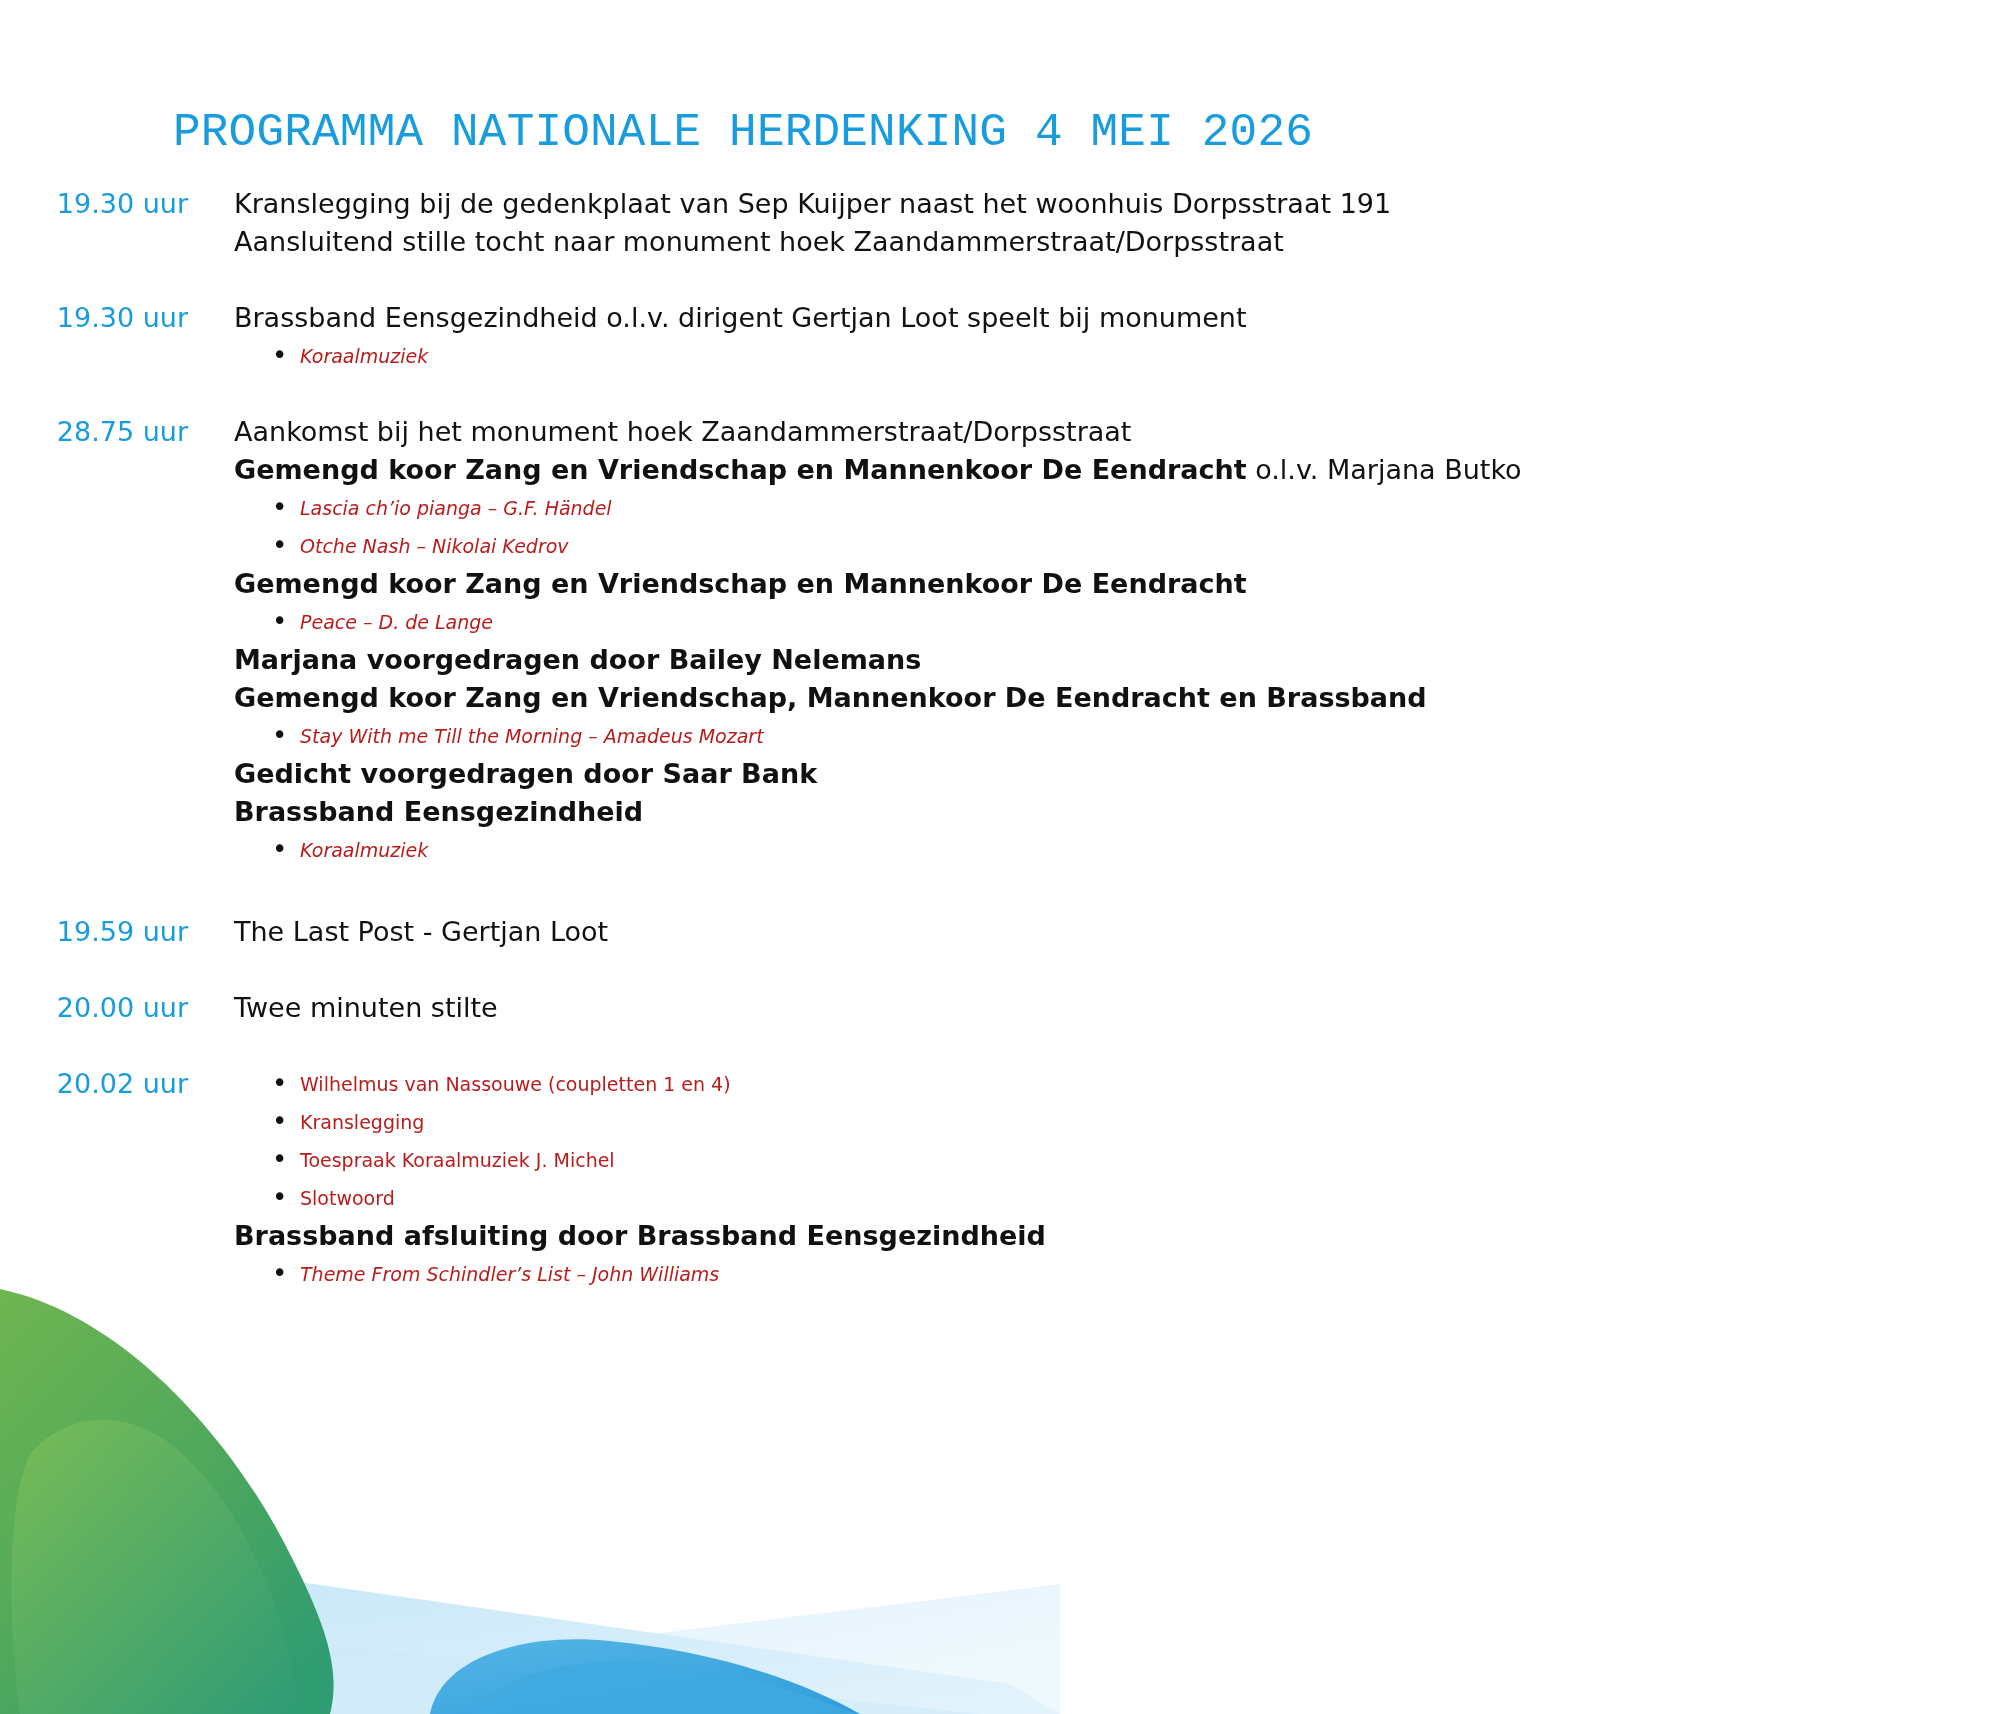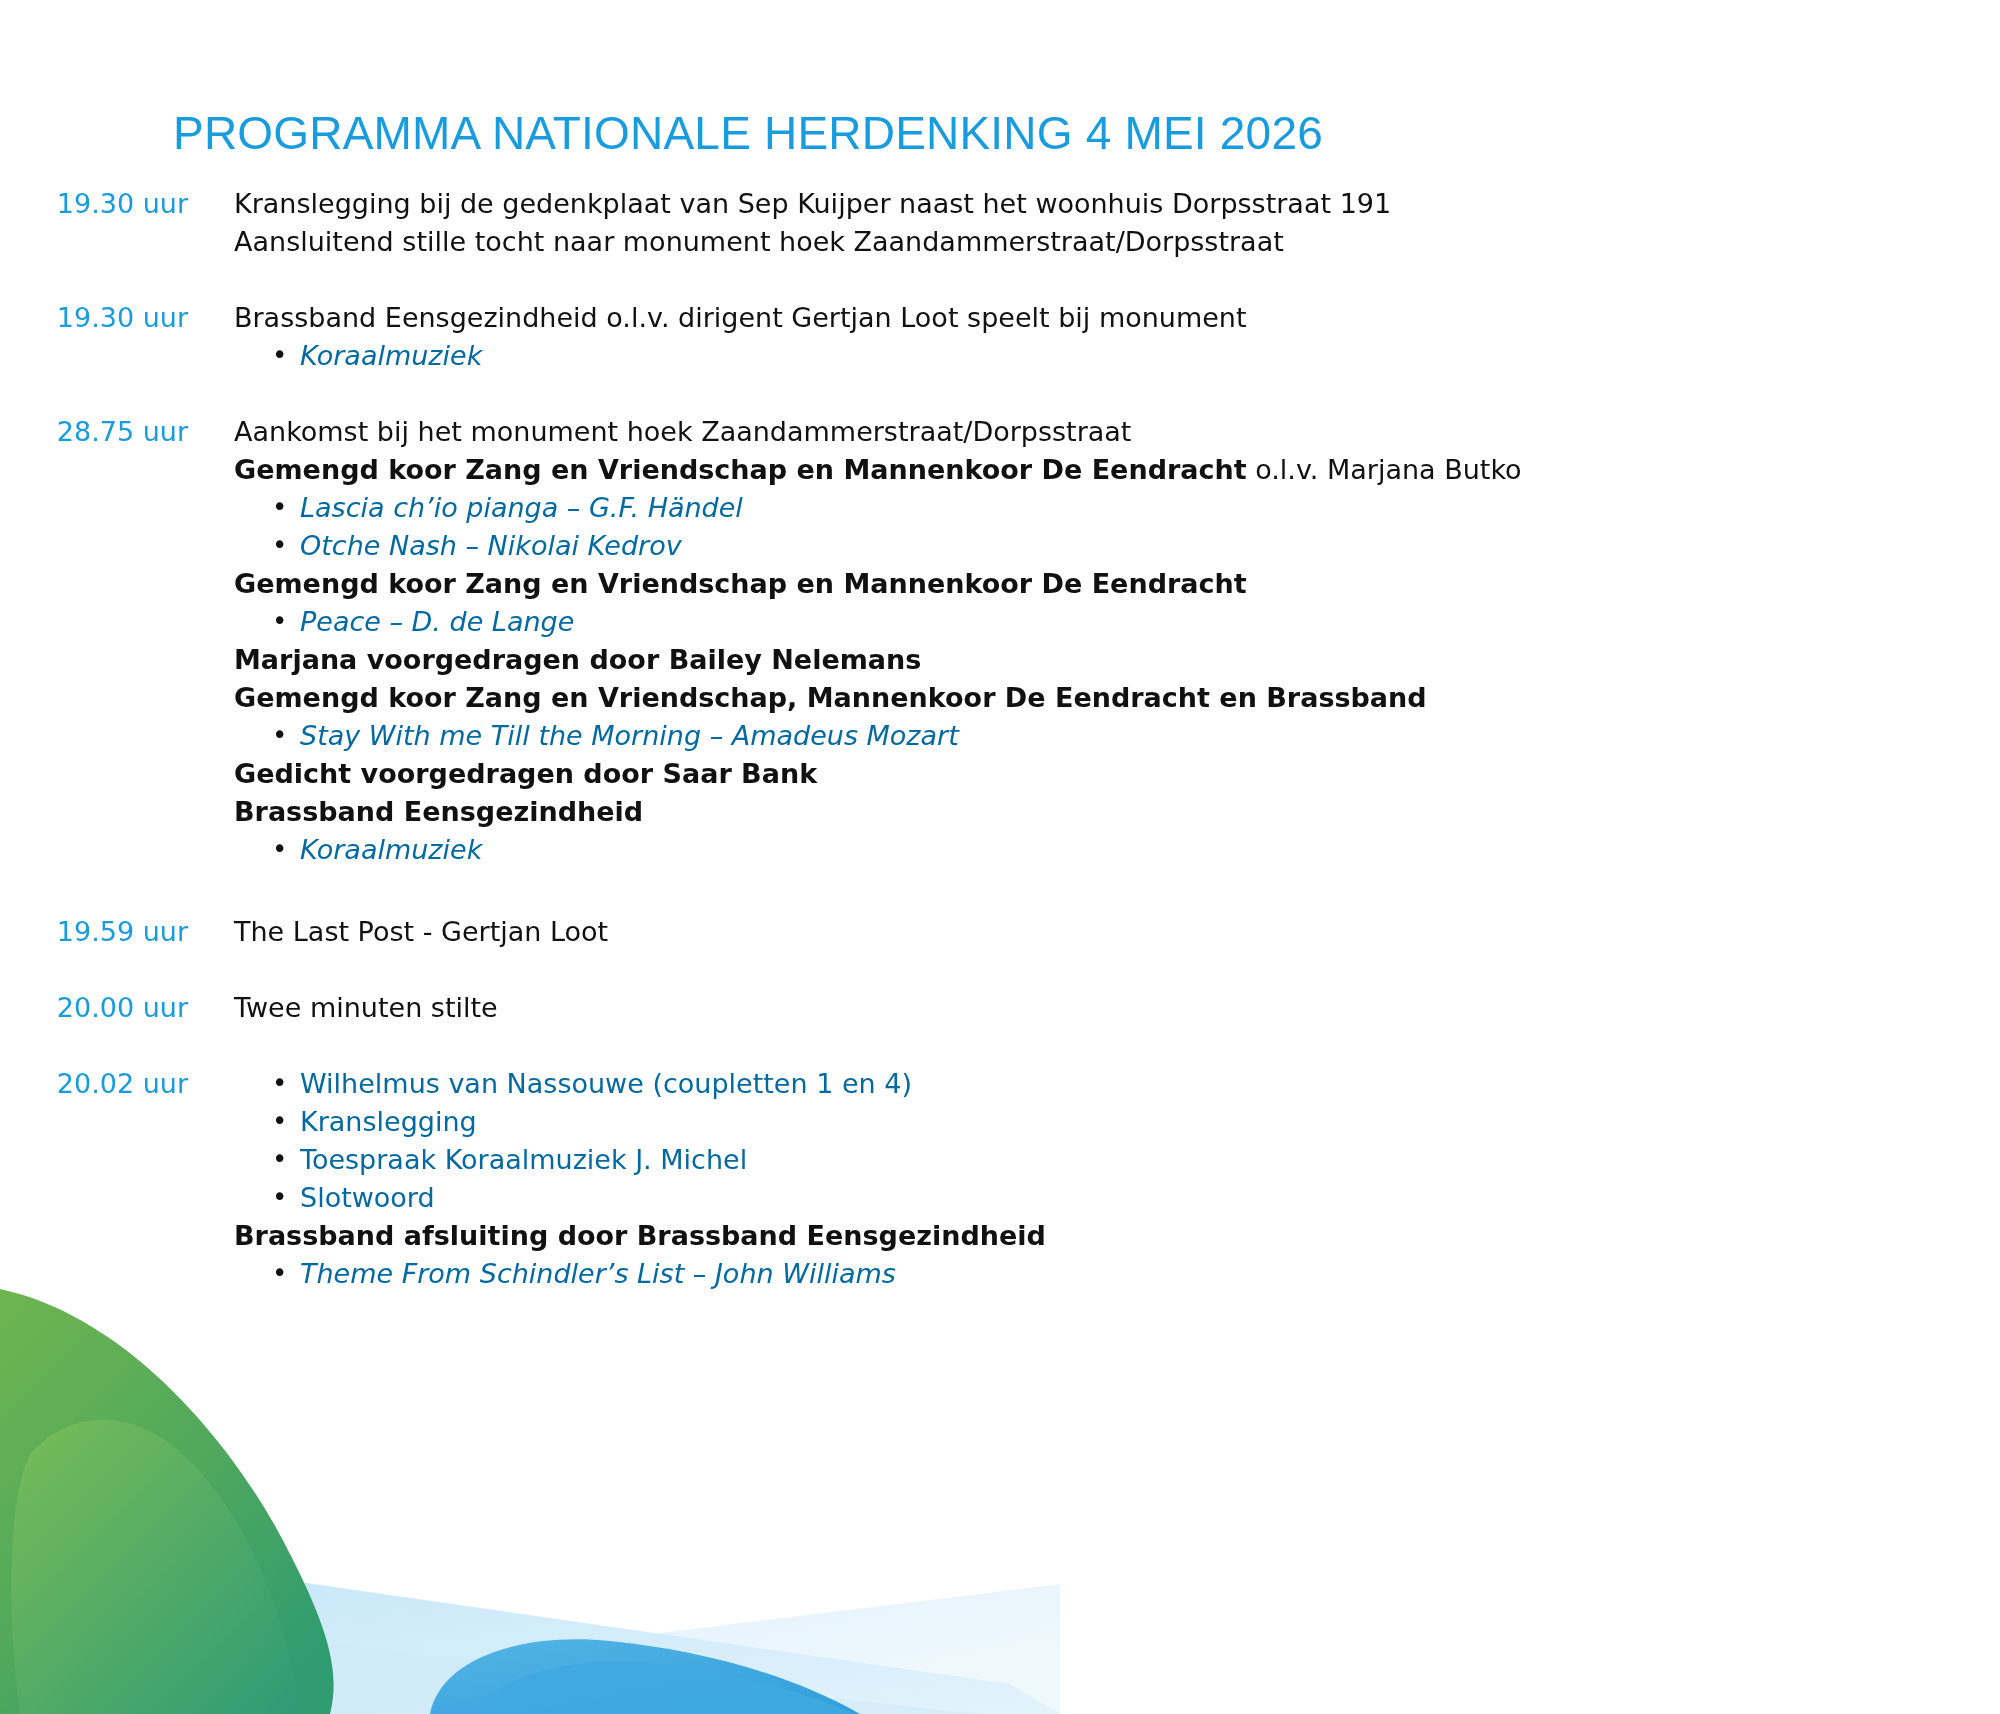--- a/index.html
+++ b/index.html
@@ -44,21 +44,21 @@
   #doc-title {
     position: absolute;
     left: 173px;
     top: 78px;
     font-size: 46px;
     line-height: 1.05;
     color: #189CDD;
     letter-spacing: 0.2px;
     white-space: nowrap;
     font-weight: normal;
-    font-family: Liberation Sans, sans-serif;
+    font-family: Liberation Mono, monospace;
   }
 
   #schedule {
     position: absolute;
     left: 0;
     top: 185px;
     width: 2000px;
   }
 
   .block {
@@ -106,23 +106,23 @@
 
   ul.bullets {
     list-style: none;
     margin: 0;
     padding: 0 0 0 30px;
   }
 
   ul.bullets li {
     position: relative;
     padding-left: 36px;
-    font-size: 27px;
-    line-height: 38px;
-    color: #0369a1;
+    font-size: 19px;
+    line-height: 38px;
+    color: #b91c1c;
     white-space: nowrap;
   }
 
   ul.bullets li::before {
     content: "\2022";
     position: absolute;
     left: 8px;
     top: -1px;
     font-size: 26px;
     color: #111111;

